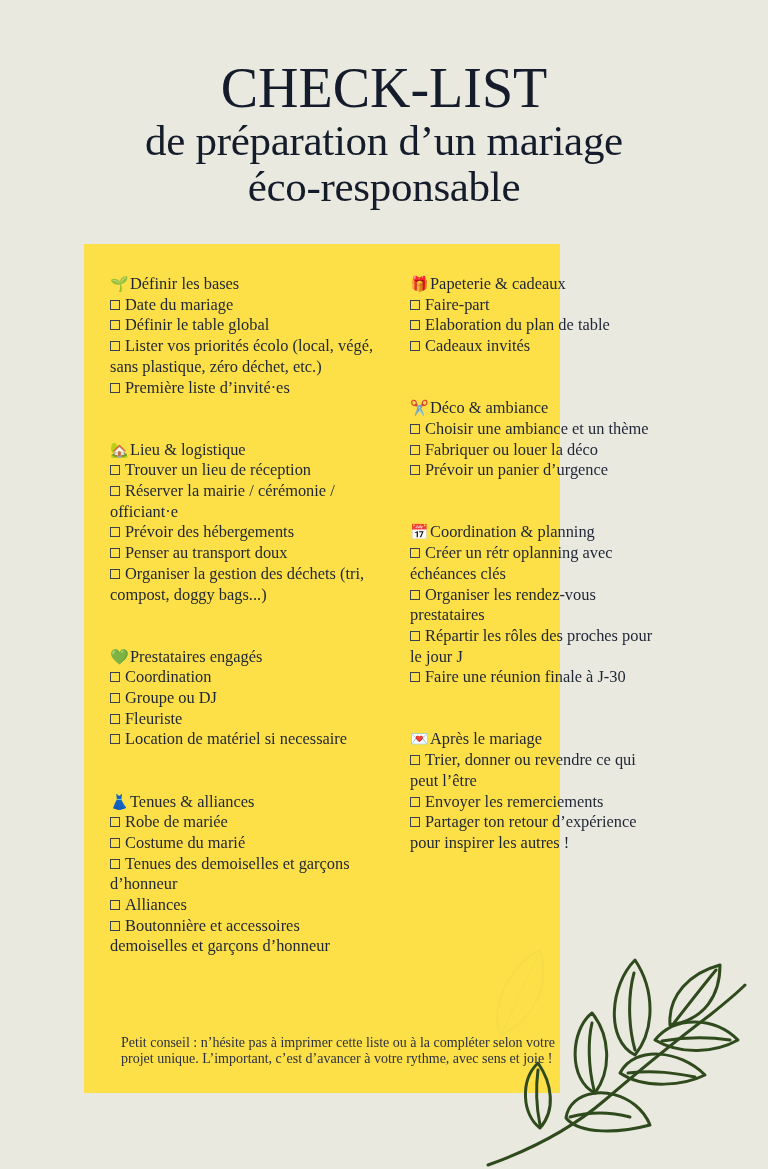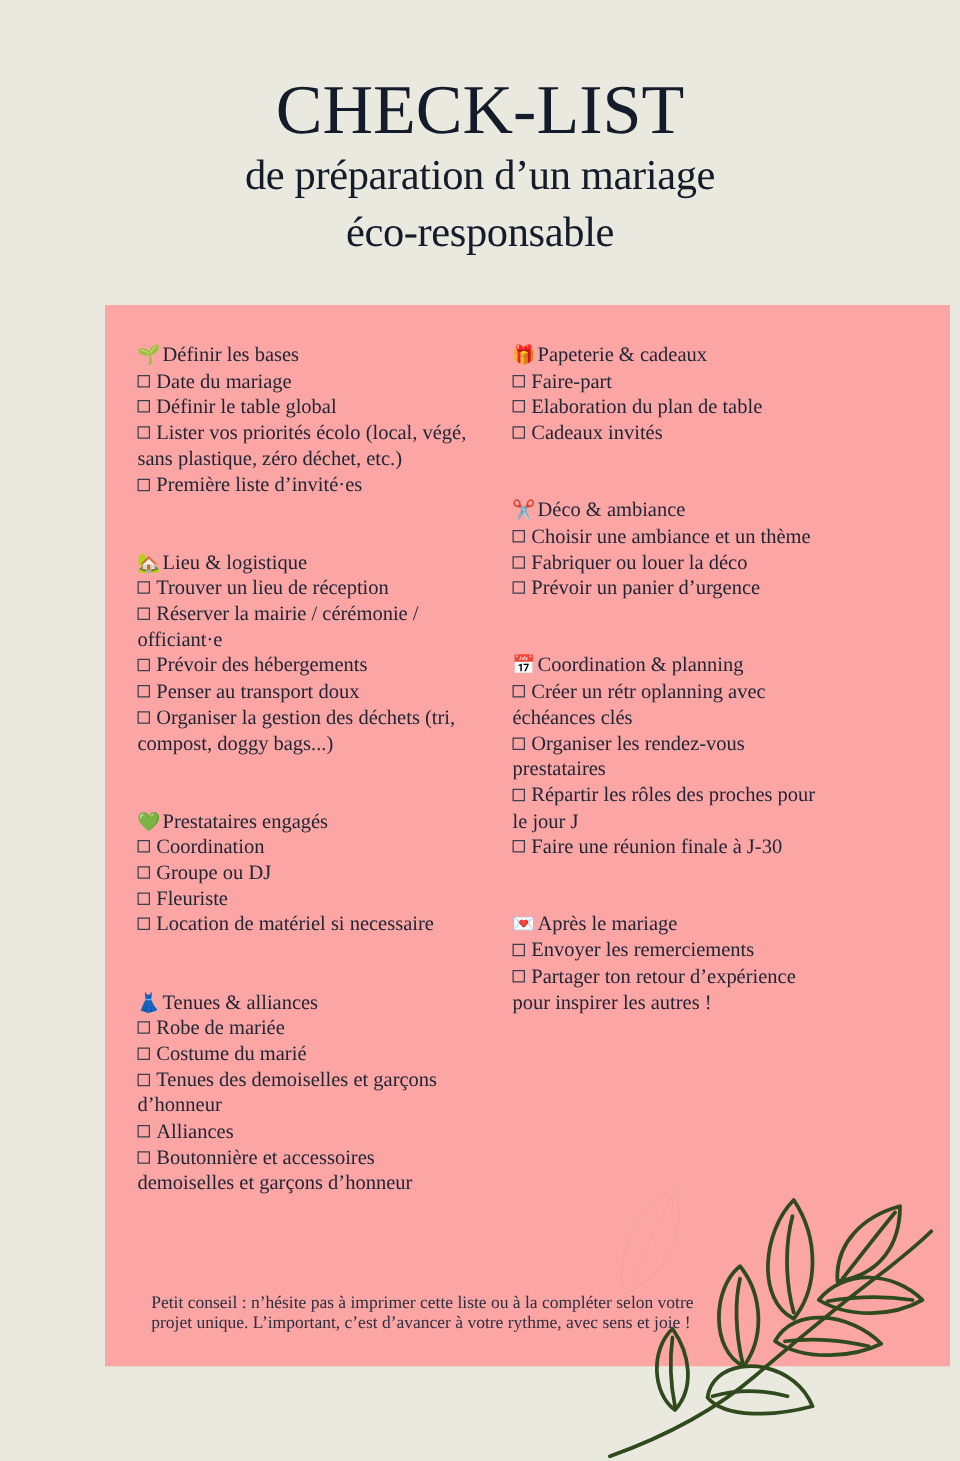--- a/index.html
+++ b/index.html
@@ -23,32 +23,32 @@
       color: #141c2b;
       font-family: "Liberation Serif", "DejaVu Serif", serif;
     }
     .title-main {
       font-size: 56px;
       line-height: 60px;
       letter-spacing: 0px;
       font-weight: normal;
     }
     .title-sub {
-      font-size: 34px;
+      font-size: 43px;
       line-height: 46px;
       font-weight: normal;
       letter-spacing: -0.3px;
     }
     .card {
       position: absolute;
       left: 84px;
       top: 244px;
-      width: 676px;
+      width: 476px;
       height: 849px;
-      background: #fca5a5;
+      background: #fde047;
     }
     .col {
       position: absolute;
       top: 30px;
       font-family: "Liberation Serif", "DejaVu Serif", serif;
       font-size: 16.4px;
       line-height: 20.7px;
       color: #1e2535;
     }
     .col-left { left: 26px; width: 270px; }
@@ -169,20 +169,21 @@
     <div class="section">
       <span class="section-heading"><span class="section-emoji">📅</span><span>Coordination &amp; planning</span></span>
       <span class="item"><span class="checkbox"></span><span>Créer un rétr oplanning avec échéances clés</span></span>
       <span class="item"><span class="checkbox"></span><span>Organiser les rendez-vous prestataires</span></span>
       <span class="item"><span class="checkbox"></span><span>Répartir les rôles des proches pour le jour J</span></span>
       <span class="item"><span class="checkbox"></span><span>Faire une réunion finale à J-30</span></span>
     </div>
 
     <div class="section">
       <span class="section-heading"><span class="section-emoji">💌</span><span>Après le mariage</span></span>
+      <span class="item"><span class="checkbox"></span><span>Trier, donner ou revendre ce qui peut l’être</span></span>
       <span class="item"><span class="checkbox"></span><span>Envoyer les remerciements</span></span>
       <span class="item"><span class="checkbox"></span><span>Partager ton retour d’expérience pour inspirer les autres !</span></span>
     </div>
   </div>
 
   <p class="tip">Petit conseil : n’hésite pas à imprimer cette liste ou à la compléter selon votre projet unique. L’important, c’est d’avancer à votre rythme, avec sens et joie !</p>
 </div>
 
 <svg class="watermark" viewBox="0 0 90 100">
   <path d="M20 90 C 10 60, 30 20, 60 5 C 70 40, 55 75, 20 90 Z" fill="none" stroke="#8a9a70" stroke-width="1.5"></path>

